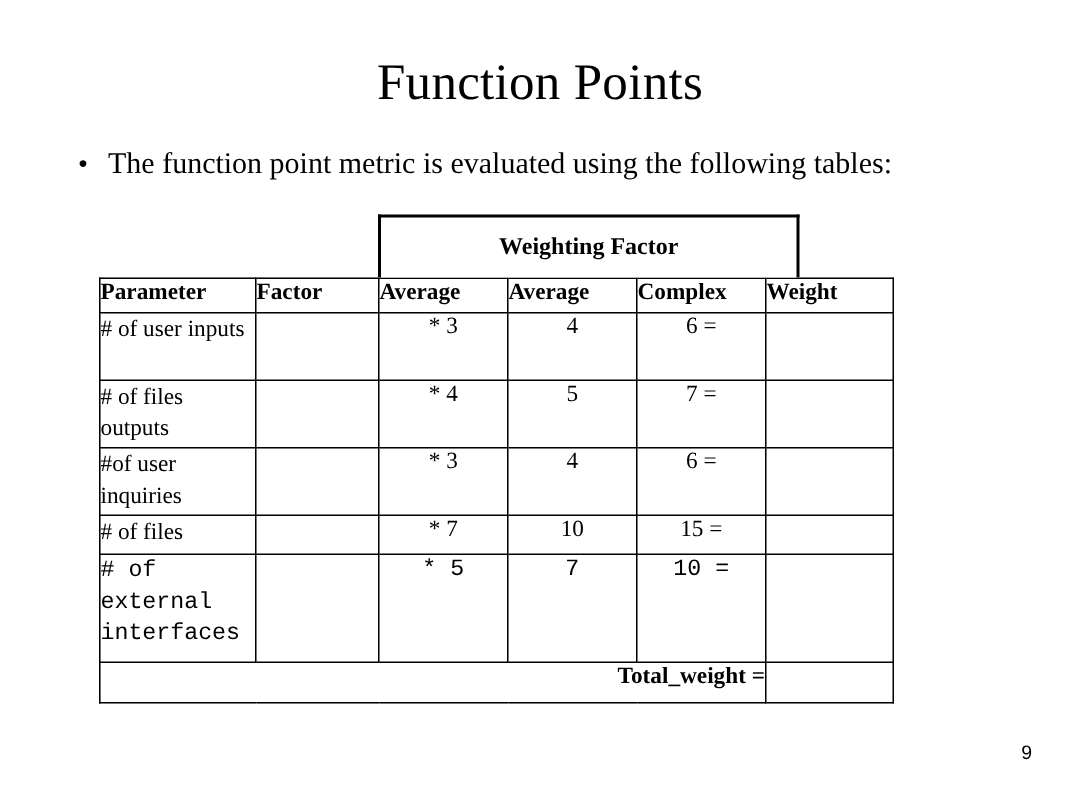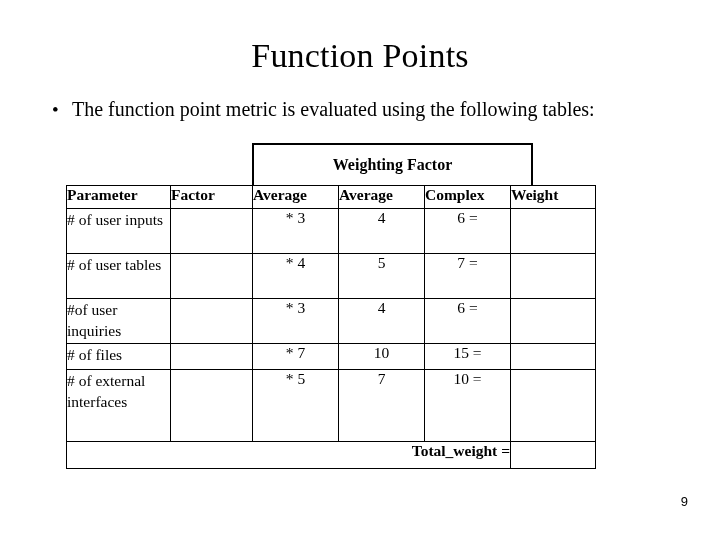--- a/index.html
+++ b/index.html
@@ -143,21 +143,21 @@
   td.cell-count  { }
   td.cell-num {
     text-align: center;
   }
   td.cell-weight {
     border-right: 2.5px solid #000;
   }
 
   .rh-tall   { height: 45px; }
   .rh-short  { height: 26px; }
-  .rh-xtall  { height: 72px; }
+  .rh-xtall  { height: 72px; font-family: Liberation Mono, monospace; }
 
   
   tr.total-row td.total-label {
     border: none;
     border-top: 2.5px solid #000;
     text-align: right;
     font-weight: bold;
     font-size: 15.5px;
     padding: 10px 8px 10px 0;
     background: transparent;
@@ -217,21 +217,21 @@
     <tbody>
       <tr class="data-row rh-tall">
         <td class="cell-param"># of user inputs</td>
         <td class="cell-count"></td>
         <td class="cell-num">* 3</td>
         <td class="cell-num">4</td>
         <td class="cell-num">6 =</td>
         <td class="cell-weight"></td>
       </tr>
       <tr class="data-row rh-tall">
-        <td class="cell-param"># of user tables</td>
+        <td class="cell-param"># of files outputs</td>
         <td class="cell-count"></td>
         <td class="cell-num">*  4</td>
         <td class="cell-num">5</td>
         <td class="cell-num">7 =</td>
         <td class="cell-weight"></td>
       </tr>
       <tr class="data-row rh-tall">
         <td class="cell-param">#of user inquiries</td>
         <td class="cell-count"></td>
         <td class="cell-num">* 3</td>

